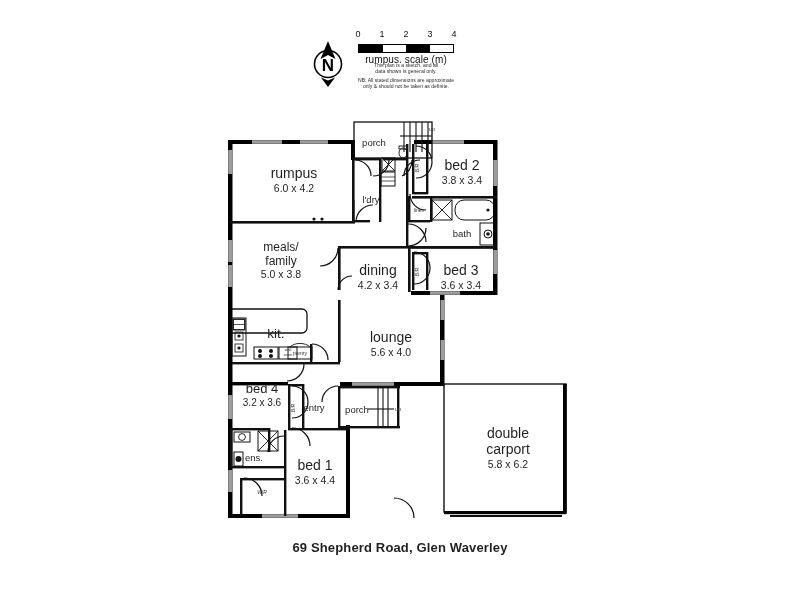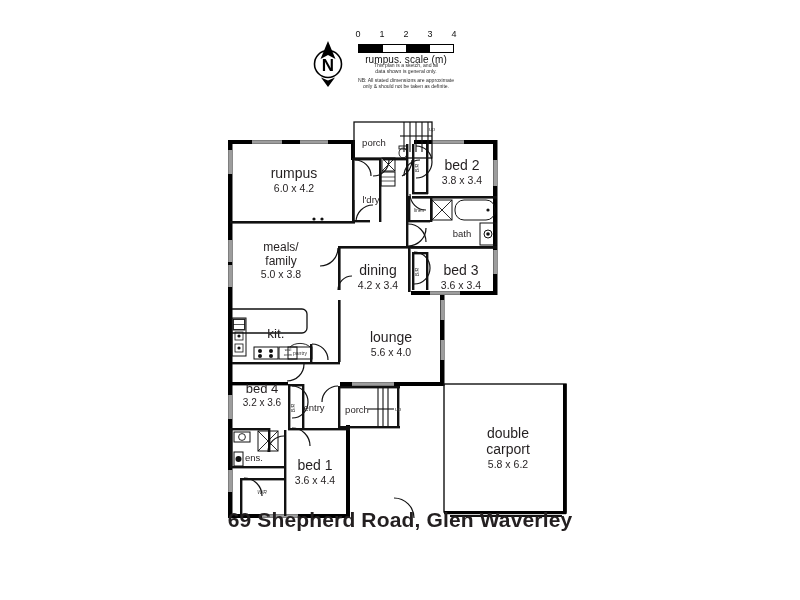--- a/index.html
+++ b/index.html
@@ -20,22 +20,22 @@
   .scale-cap{font-size:10px;text-align:center;margin-top:1px;color:#111;
       letter-spacing:.1px;}
   .disc{position:absolute;left:330px;top:62px;width:152px;text-align:center;}
   .disc p{margin:0;font-size:5.1px;line-height:6.3px;color:#2b2b2b;}
   .disc p.nb{margin-top:2.5px;}
 
   
   #plan{position:absolute;left:0;top:0;width:800px;height:600px;}
 
   
-  .title{position:absolute;left:0;top:508px;width:800px;text-align:center;
-      font-size:21px;font-weight:bold;color:#231f20;letter-spacing:.15px;}
+  .title{position:absolute;left:0;top:540px;width:800px;text-align:center;
+      font-size:13px;font-weight:bold;color:#231f20;letter-spacing:.15px;}
 
   text{font-family:"Liberation Sans","DejaVu Sans",sans-serif;}
 </style>
 </head>
 <body>
 
 <div id="stage">
 
   <div class="compass">
     <svg viewBox="0 0 44 52" width="44" height="52">

